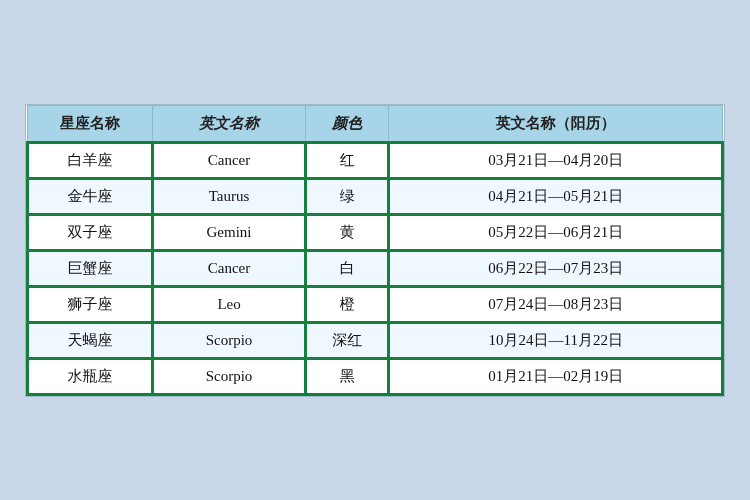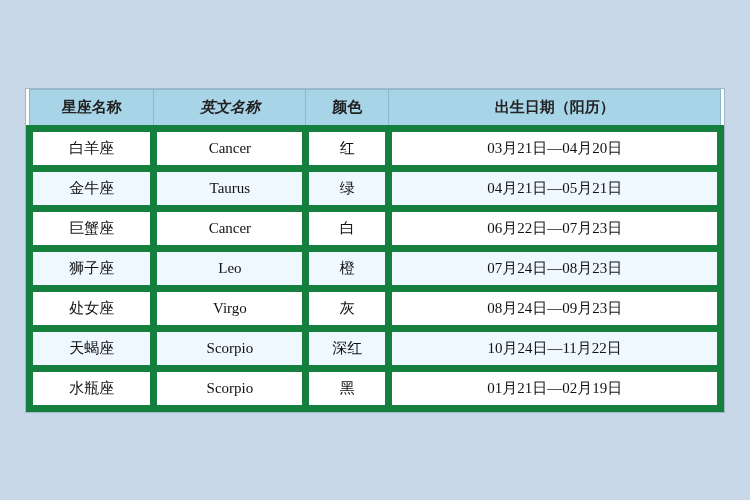--- a/index.html
+++ b/index.html
@@ -44,75 +44,75 @@
 
     tbody tr {
       background-color: #ffffff;
     }
 
     tbody tr:nth-child(even) {
       background-color: #f0f8ff;
     }
 
     tbody td {
-      border: 7px solid #15803d;
+      border: 3px solid #15803d;
       padding: 7px 12px;
       text-align: center;
       font-size: 15px;
       color: #111;
     }
 
     .col-chinese { width: 18%; }
     .col-english { width: 22%; font-style: italic; }
-    .col-color   { width: 12%; }
+    .col-color   { width: 12%; font-style: italic; }
     .col-date    { width: 48%; }
   </style>
 </head>
 <body>
 
 <div class="table-container">
   <table>
     <thead>
       <tr>
         <th class="col-chinese">星座名称</th>
         <th class="col-english">英文名称</th>
         <th class="col-color">颜色</th>
-        <th class="col-date">出生日期（阳历）</th>
+        <th class="col-date">英文名称（阳历）</th>
       </tr>
     </thead>
     <tbody id="table-body">
     <tr>
           <td>白羊座</td>
           <td>Cancer</td>
           <td>红</td>
           <td>03月21日—04月20日</td>
         </tr>
         <tr>
           <td>金牛座</td>
           <td>Taurus</td>
           <td>绿</td>
           <td>04月21日—05月21日</td>
         </tr>
         <tr>
+          <td>双子座</td>
+          <td>Gemini</td>
+          <td>黄</td>
+          <td>05月22日—06月21日</td>
+        </tr>
+        <tr>
           <td>巨蟹座</td>
           <td>Cancer</td>
           <td>白</td>
           <td>06月22日—07月23日</td>
         </tr>
         <tr>
           <td>狮子座</td>
           <td>Leo</td>
           <td>橙</td>
           <td>07月24日—08月23日</td>
-        </tr>
-        <tr>
-          <td>处女座</td>
-          <td>Virgo</td>
-          <td>灰</td>
-          <td>08月24日—09月23日</td>
         </tr>
         <tr>
           <td>天蝎座</td>
           <td>Scorpio</td>
           <td>深红</td>
           <td>10月24日—11月22日</td>
         </tr>
         <tr>
           <td>水瓶座</td>
           <td>Scorpio</td>

